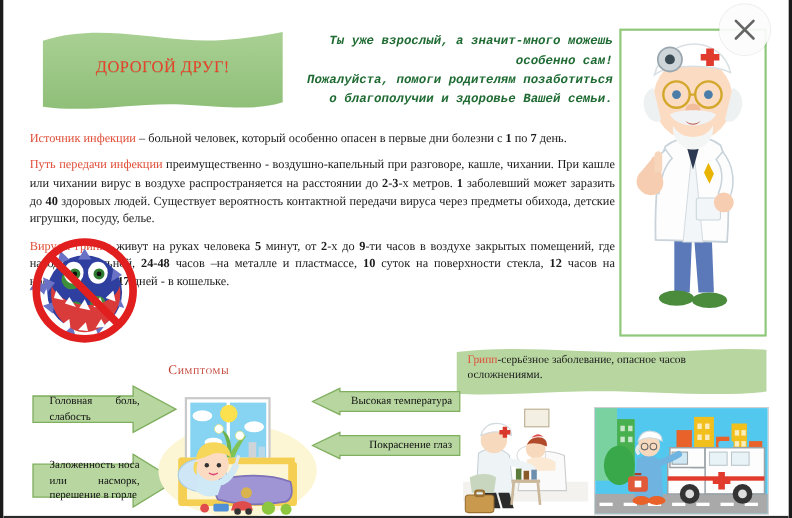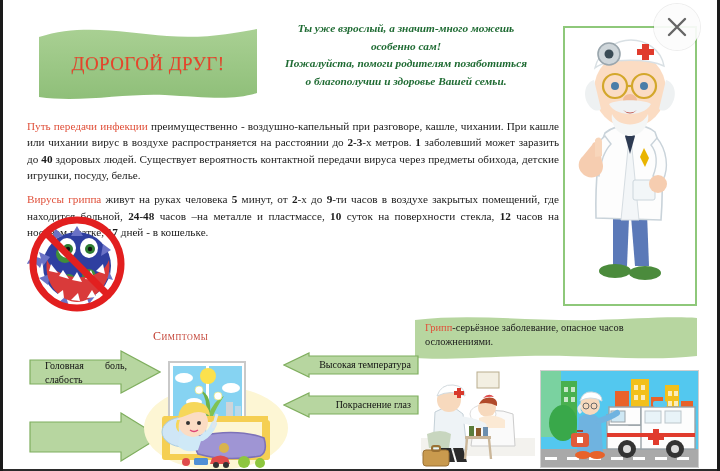--- a/index.html
+++ b/index.html
@@ -21,31 +21,31 @@
     position:absolute;left:0;right:0;bottom:0;height:2px;background:#2b2b2b;
   }
 
   
   .banner{
     position:absolute;left:34px;top:27px;width:222px;height:78px;
   }
   .banner svg{position:absolute;inset:0;width:100%;height:100%;}
   .banner .label{
     position:absolute;left:0;right:0;top:26px;text-align:center;
-    color:#e8432a;font-size:19px;letter-spacing:.4px;
+    color:#e8432a;font-size:15px;letter-spacing:.4px;
     font-family:"Liberation Serif", serif;
     text-shadow:0 1px 0 rgba(0,0,0,.12);
   }
 
   
   .intro{
-    position:absolute;left:252px;top:20px;width:302px;
-    text-align:center;color:#1f6b33;
+    position:absolute;left:252px;top:30px;width:302px;
+    text-align:right;color:#1f6b33;
     font-style:italic;font-weight:bold;font-size:11.3px;line-height:1.55;
-    font-family:Liberation Serif, serif;
+    font-family:Liberation Mono, monospace;
   }
 
   
   .doctor-frame{
     position:absolute;left:560px;top:26px;width:130px;height:276px;
     border:2px solid #8ec87a;background:#fff;
   }
   .doctor-frame svg{position:absolute;inset:0;width:100%;height:100%;}
 
   
@@ -242,20 +242,23 @@
         <circle cx="43" cy="35" r="2.2" fill="#111"></circle>
         <circle cx="65" cy="35" r="2.2" fill="#111"></circle>
       </g>
       <circle cx="52" cy="50" r="44" fill="none" stroke="#e21f1f" stroke-width="7"></circle>
       <path d="M21,19 L83,81" stroke="#e21f1f" stroke-width="7" stroke-linecap="round"></path>
     </svg>
   </div>
 
   <div class="copy">
 
+    <p>
+      <span class="kw">Источник инфекции</span><span> – больной человек, который особенно опасен в первые дни болезни с </span><span class="b">1</span><span> по </span><span class="b">7</span><span> день.</span>
+    </p>
 
     <p class="p-transmission">
       <span class="kw">Путь передачи инфекции</span><span> преимущественно - воздушно-капельный при разговоре, кашле, чихании. При кашле или чихании вирус в воздухе распространяется на расстоянии до </span><span class="b">2-3</span><span>-х метров. </span><span class="b">1</span><span> заболевший может заразить до </span><span class="b">40</span><span> здоровых людей. Существует вероятность контактной передачи вируса через предметы обихода, детские игрушки, посуду, белье.</span>
     </p>
 
     <p>
       <span class="kw">Вирусы гриппа</span><span> живут на руках человека </span><span class="b">5</span><span> минут, от </span><span class="b">2</span><span>-х до </span><span class="b">9</span><span>-ти часов в воздухе закрытых помещений, где находится больной, </span><span class="b">24-48</span><span> часов –на металле и пластмассе, </span><span class="b">10</span><span> суток на поверхности стекла, </span><span class="b">12</span><span> часов на носовом платке, </span><span class="b">17</span><span> дней - в кошельке.</span>
     </p>
   </div>
 
@@ -274,20 +277,21 @@
     <svg viewBox="0 0 132 44" preserveAspectRatio="none">
       <path d="M1,10 L92,10 L92,1 L131,22 L92,43 L92,34 L1,34 Z" fill="#b7d6a0" stroke="#7fae5e" stroke-width="1.2"></path>
     </svg>
     <div class="t">Головная    боль, слабость</div>
   </div>
 
   <div class="arrow right" id="arrow-nose">
     <svg viewBox="0 0 132 50" preserveAspectRatio="none">
       <path d="M1,10 L92,10 L92,1 L131,25 L92,49 L92,40 L1,40 Z" fill="#b7d6a0" stroke="#7fae5e" stroke-width="1.2"></path>
     </svg>
+    <div class="t">Заложенность носа или        насморк, перешение в горле</div>
   </div>
 
   <div class="arrow left" id="arrow-fever">
     <svg viewBox="0 0 136 26" preserveAspectRatio="none">
       <path d="M135,4 L26,4 L26,1 L1,13 L26,25 L26,22 L135,22 Z" fill="#b7d6a0" stroke="#7fae5e" stroke-width="1.2"></path>
     </svg>
     <div class="t">Высокая температура</div>
   </div>
 
   <div class="arrow left" id="arrow-eyes">

